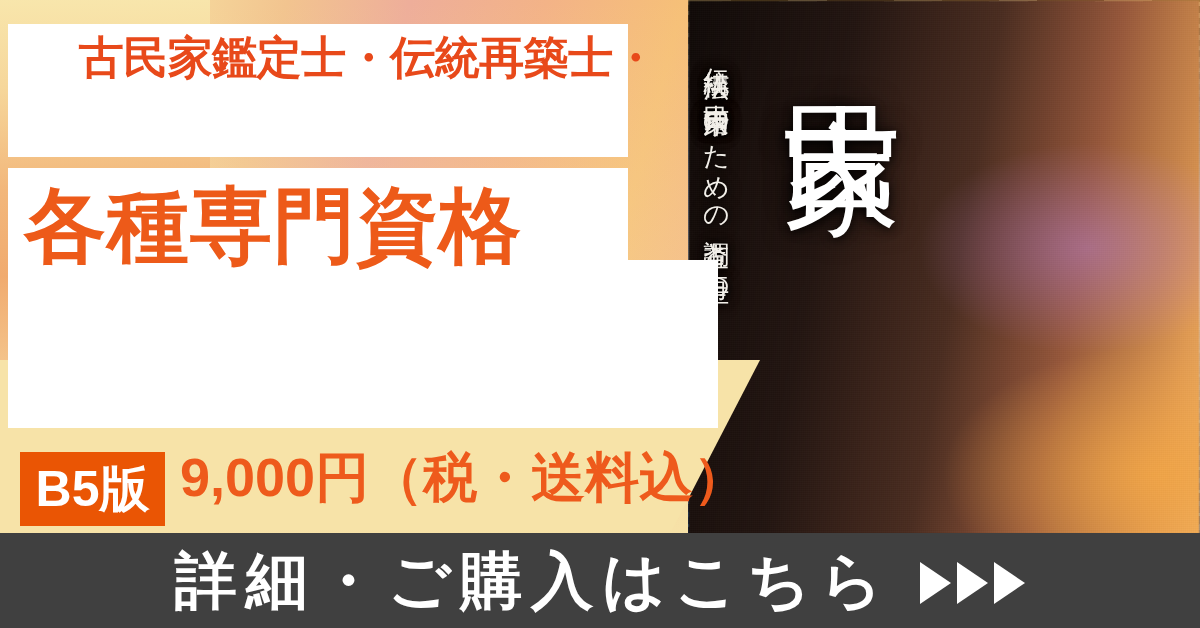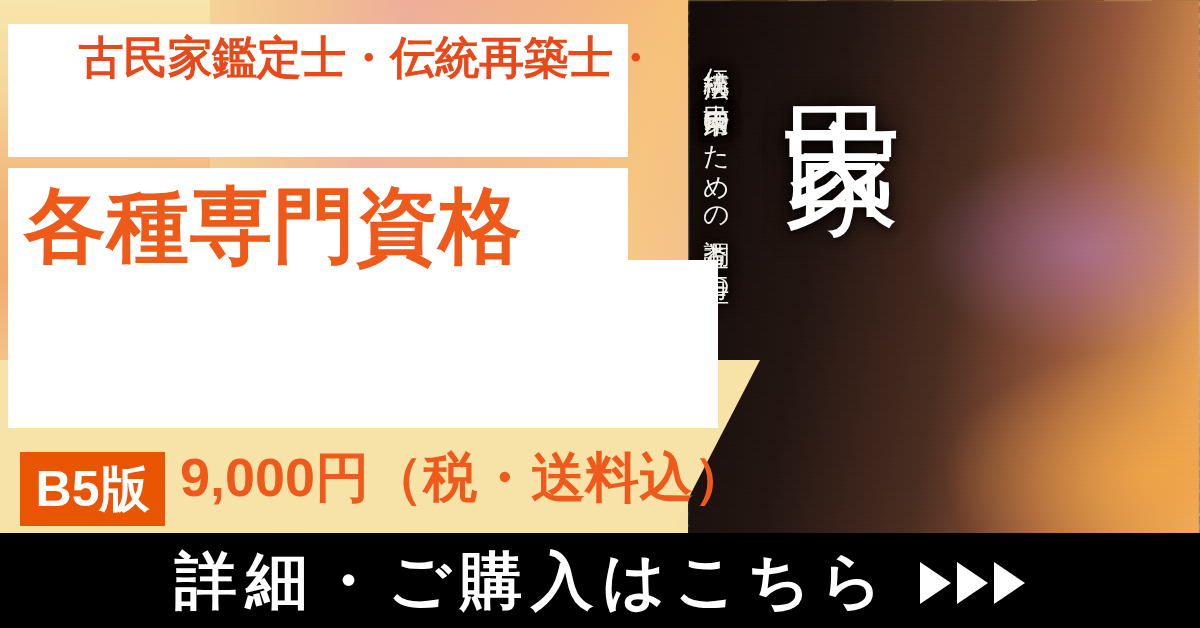--- a/index.html
+++ b/index.html
@@ -198,21 +198,21 @@
   }
   .price{
     position:absolute;left:180px;top:428px;height:74px;line-height:74px;
     font-size:54px;font-weight:700;color:#ee5a1c;letter-spacing:0px;
     white-space:nowrap;
     margin-top:12px;
   }
 
   
   .cta{
-    position:absolute;left:0;bottom:0;width:1200px;height:95px;background:#000000;
+    position:absolute;left:0;bottom:0;width:1200px;height:95px;background:#404040;
     display:flex;align-items:center;justify-content:center;gap:28px;
   }
   .cta-text{
     font-size:62px;font-weight:700;color:#ffffff;letter-spacing:9px;
     white-space:nowrap;line-height:1;
   }
   .cta-arrows{display:flex;align-items:center;gap:6px;margin-top:4px;}
   .arrow{
     width:0;height:0;border-style:solid;border-width:21px 0 21px 31px;
     border-color:transparent transparent transparent #ffffff;

